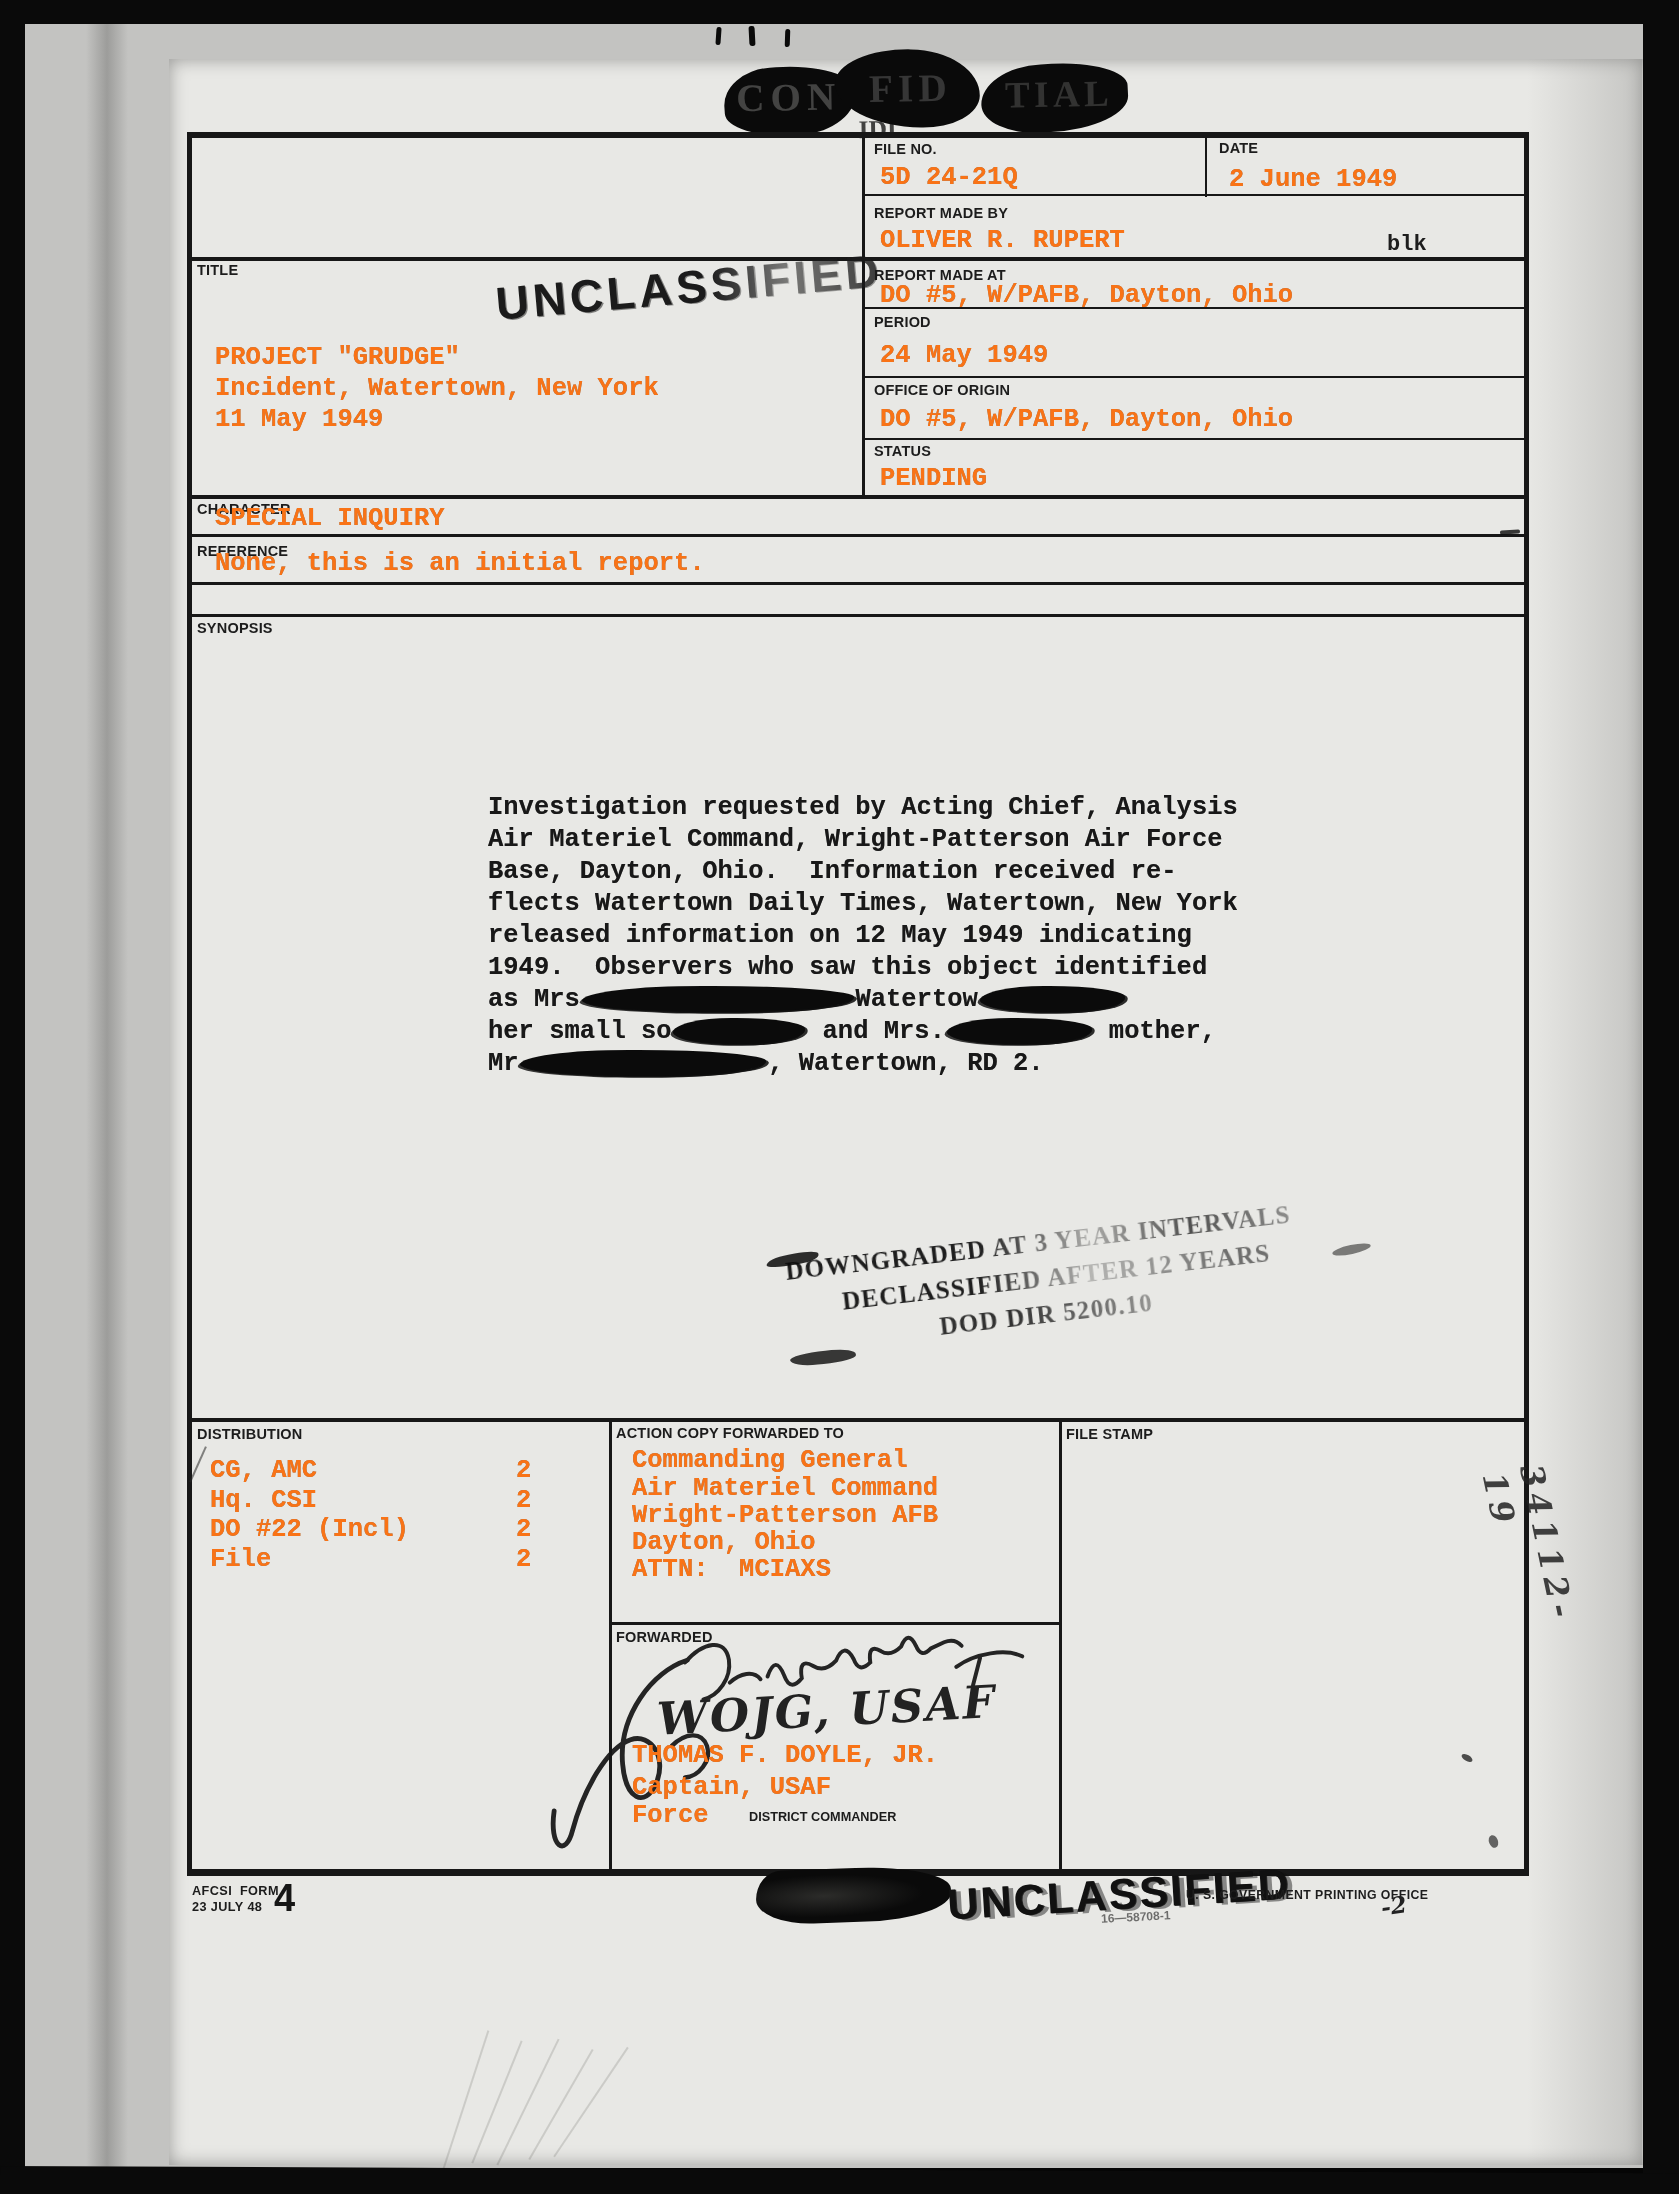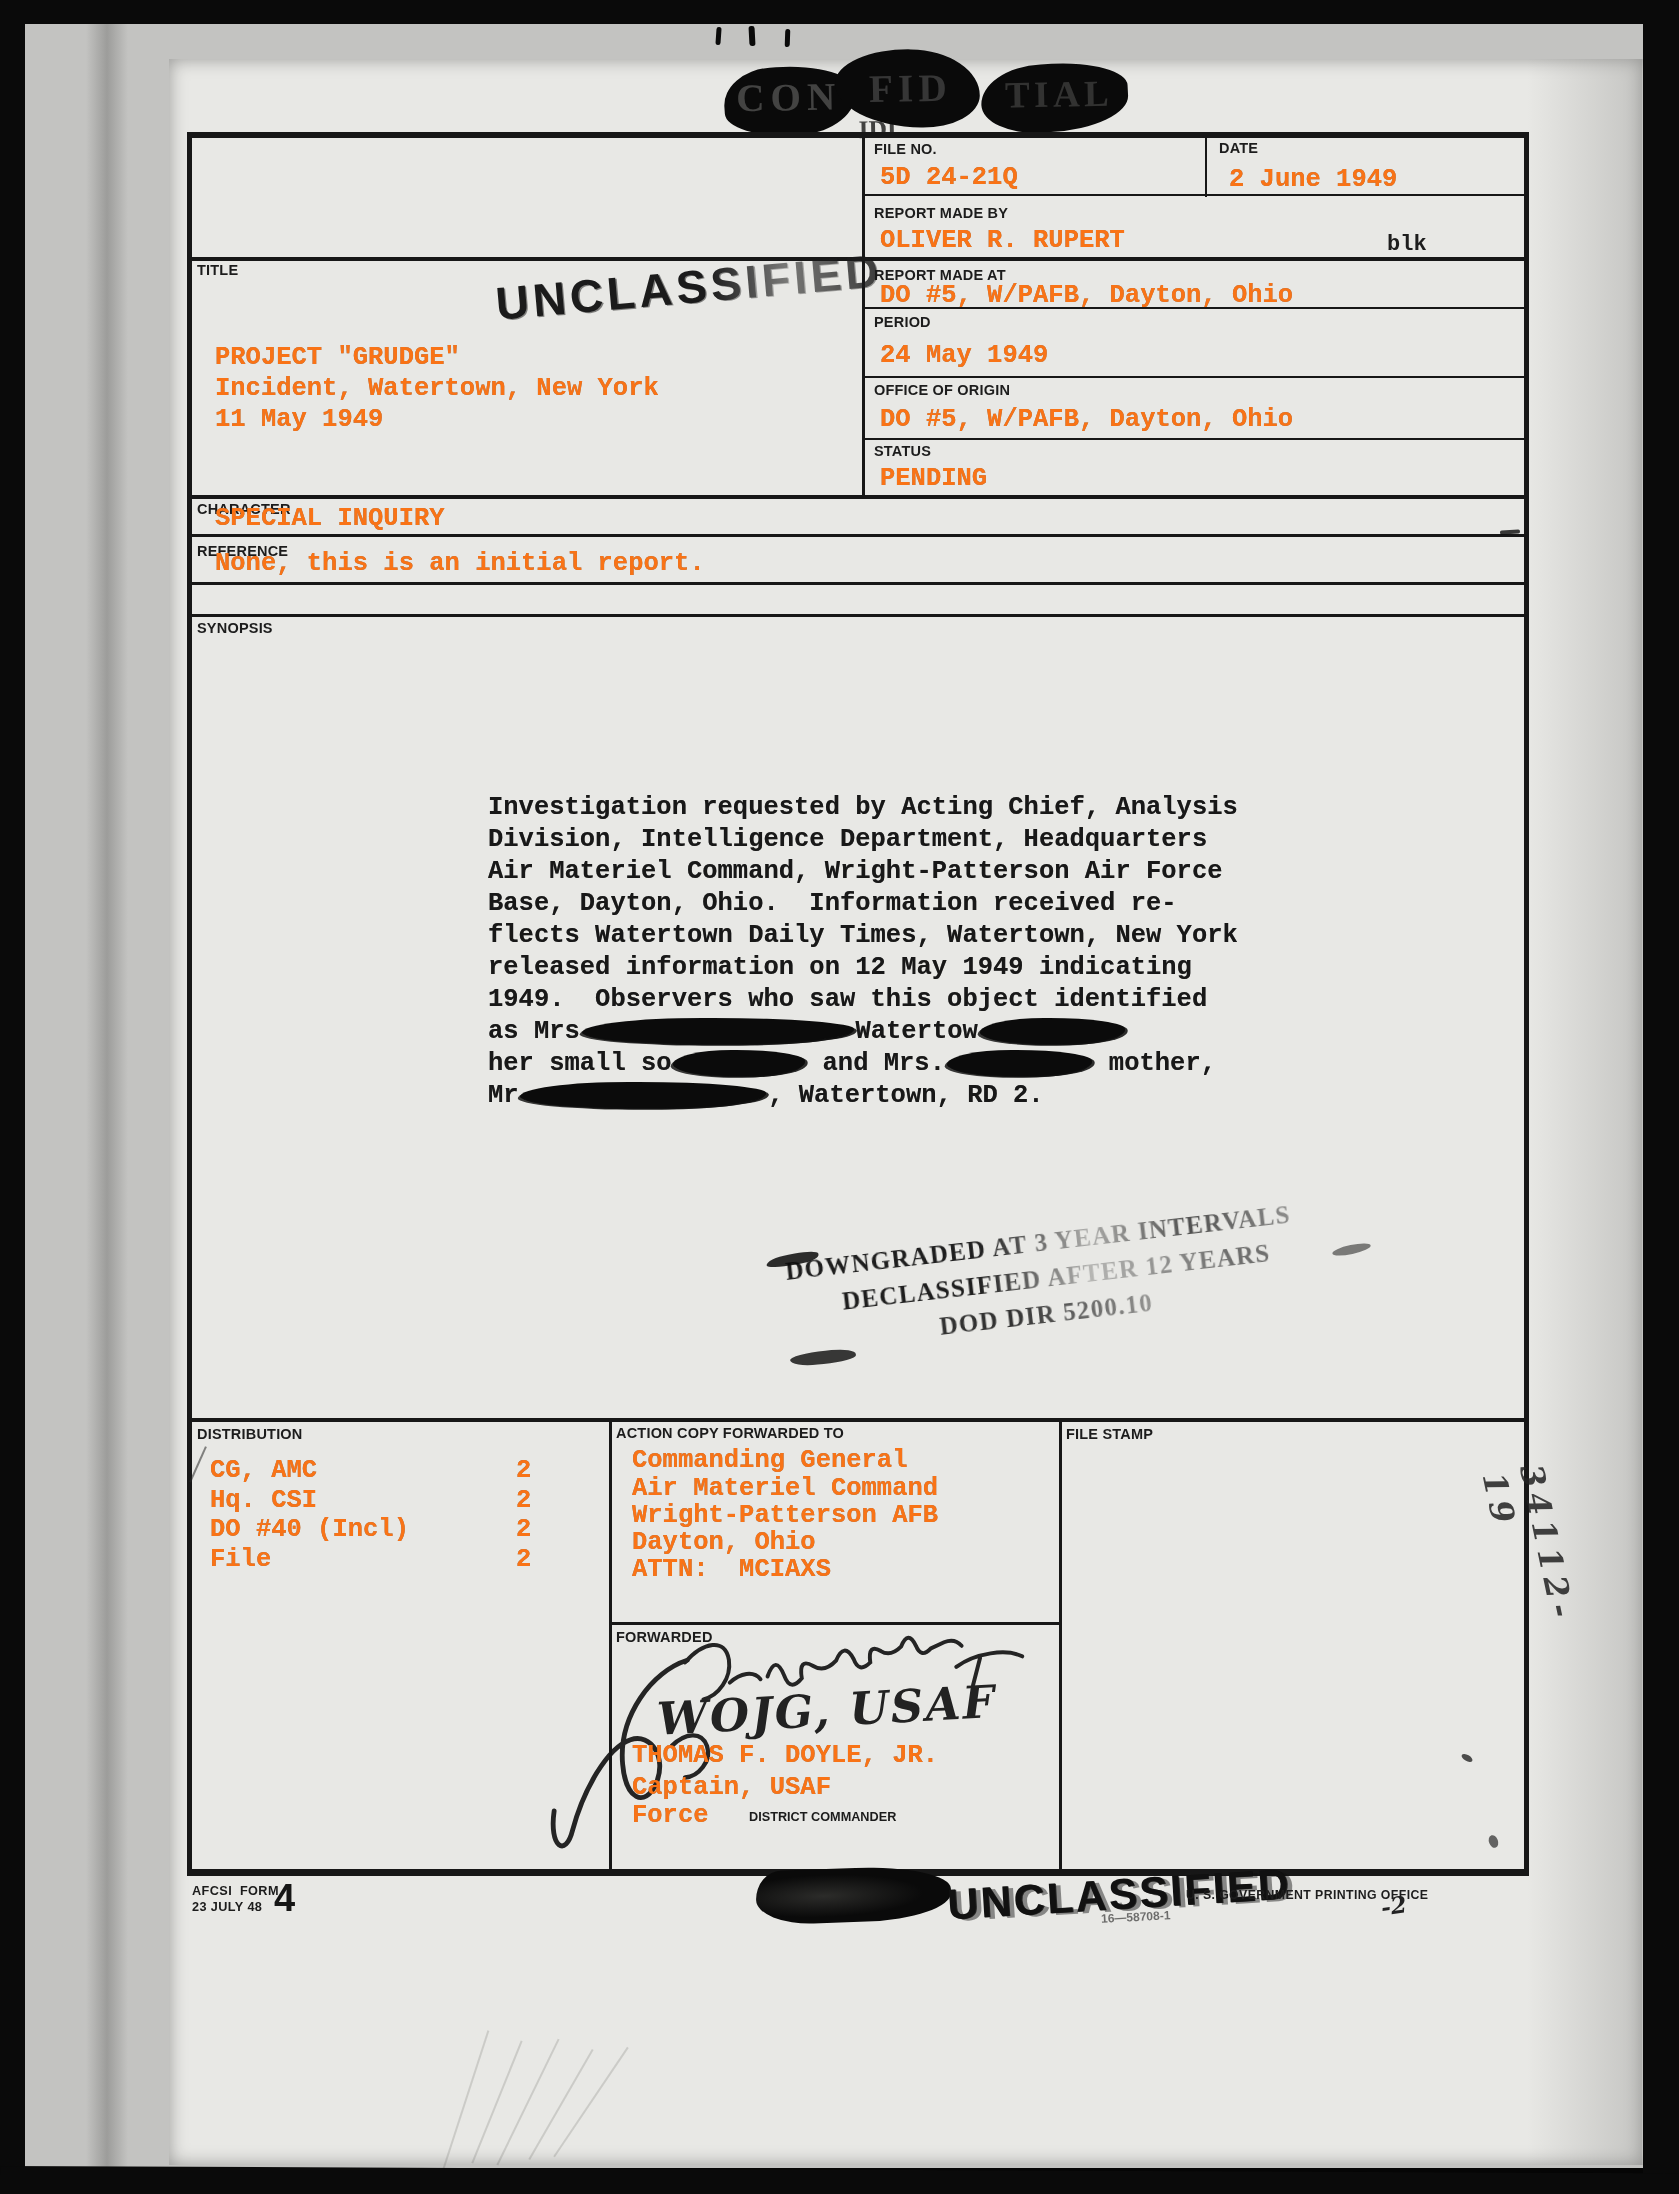--- a/index.html
+++ b/index.html
@@ -126,21 +126,20 @@
 
   <div class="lbl" style="left:197px;top:501px">CHARACTER</div>
   <div class="type" style="left:215px;top:504px">SPECIAL INQUIRY</div>
   <div class="blob" style="left:1500px;top:530px;width:20px;height:4px;border-radius:1.8px;transform:rotate(-4deg);opacity:.8"></div>
   <div class="lbl" style="left:197px;top:543px">REFERENCE</div>
   <div class="type" style="left:215px;top:549px">None, this is an initial report.</div>
 
   <div class="lbl" style="left:197px;top:620px">SYNOPSIS</div>
   <div class="syn-wrap" id="syn-container">
     <div class="syn-line">Investigation requested by Acting Chief, Analysis</div>
-    <div class="syn-line">Division, Intelligence Department, Headquarters</div>
     <div class="syn-line">Air Materiel Command, Wright-Patterson Air Force</div>
     <div class="syn-line">Base, Dayton, Ohio.  Information received re-</div>
     <div class="syn-line">flects Watertown Daily Times, Watertown, New York</div>
     <div class="syn-line">released information on 12 May 1949 indicating</div>
     <div class="syn-line">1949.  Observers who saw this object identified</div>
   <div class="syn-line">as Mrs<span class="redact" style="width: 272px;"></span>Watertow<span class="redact" style="width: 145px;"></span></div>
       <div class="syn-line">her small so<span class="redact" style="width: 132px;"></span> and Mrs.<span class="redact" style="width: 145px;"></span> mother,</div>
       <div class="syn-line">Mr<span class="redact" style="width: 246px;"></span>, Watertown, RD 2.</div>
     </div>
 
@@ -152,21 +151,21 @@
   <div class="blob" style="left:766px;top:1254px;width:53px;height:11.4px;border-radius:50% 50% 40% 60%/70% 40% 60% 40%;transform:rotate(-10deg);opacity:.85"></div>
   <div class="blob" style="left:790px;top:1351px;width:66px;height:13px;border-radius:60% 40% 55% 45%/50% 55% 45% 60%;transform:rotate(-6deg);opacity:.8"></div>
   <div class="blob" style="left:1332px;top:1245px;width:39px;height:8.8px;border-radius:50%;transform:rotate(-12deg);opacity:.5"></div>
 
   <div class="lbl" style="left:197px;top:1426px">DISTRIBUTION</div>
   <div class="scratch" style="left:197px;top:1445px;width:2.2px;height:39px;transform:rotate(24deg);background:rgba(40,40,40,.55)"></div>
   <div class="type" style="left:210px;top:1456px">CG, AMC</div>
   <div class="type" style="left:516px;top:1456px">2</div>
   <div class="type" style="left:210px;top:1486px">Hq. CSI</div>
   <div class="type" style="left:516px;top:1486px">2</div>
-  <div class="type" style="left:210px;top:1515px">DO #40 (Incl)</div>
+  <div class="type" style="left:210px;top:1515px">DO #22 (Incl)</div>
   <div class="type" style="left:516px;top:1515px">2</div>
   <div class="type" style="left:210px;top:1545px">File</div>
   <div class="type" style="left:516px;top:1545px">2</div>
 
   <div class="lbl" style="left:616px;top:1425px">ACTION COPY FORWARDED TO</div>
   <div class="type" style="left:632px;top:1446px">Commanding General</div>
   <div class="type" style="left:632px;top:1474px">Air Materiel Command</div>
   <div class="type" style="left:632px;top:1501px">Wright-Patterson AFB</div>
   <div class="type" style="left:632px;top:1528px">Dayton, Ohio</div>
   <div class="type" style="left:632px;top:1555px">ATTN:  MCIAXS</div>

